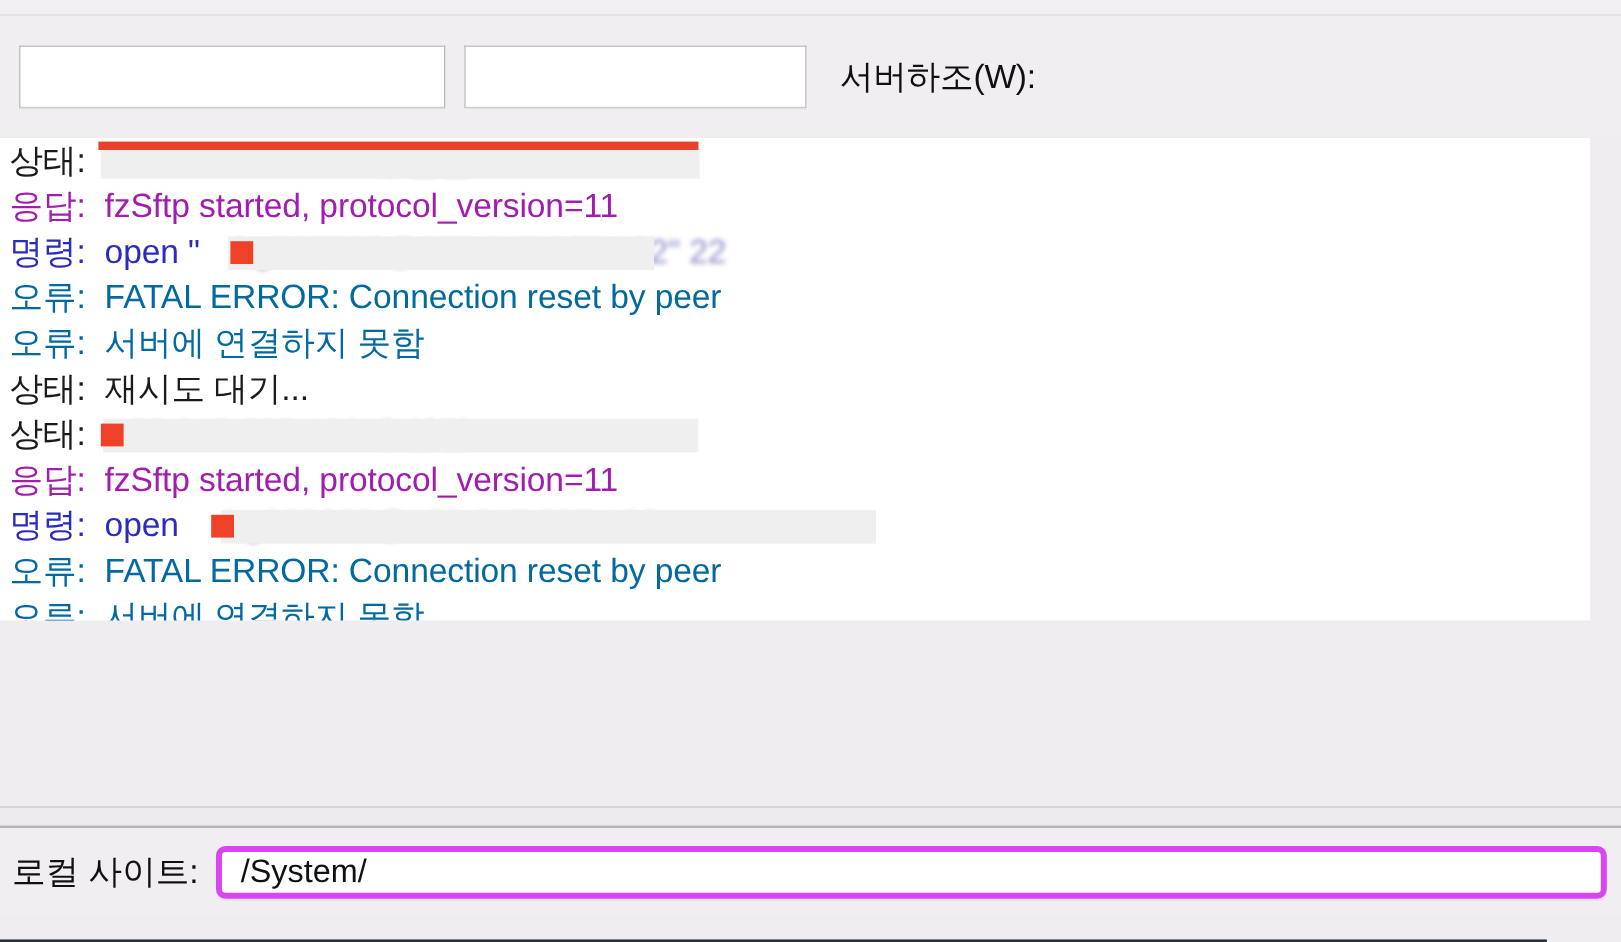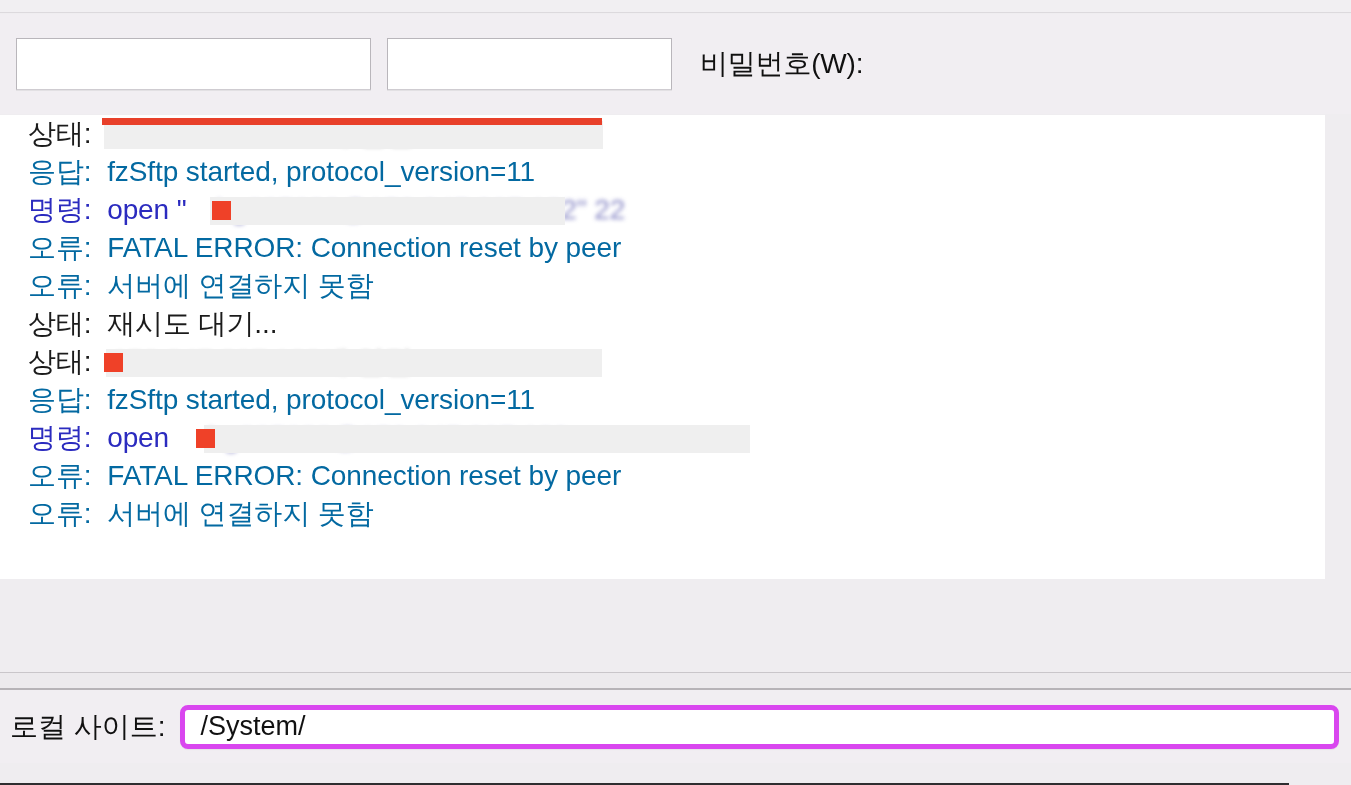--- a/index.html
+++ b/index.html
@@ -57,25 +57,24 @@
   #host-label   { margin-left: 10px; }
   #host-input   { margin-left: 16px; width: 355px; }
   #user-label   { margin-left: 30px; }
   #user-input   { margin-left: 16px; width: 285px; }
   #pass-label   { margin-left: 28px; }
 
   
   #message-log {
     position: absolute;
     left: 0; top: 115px;
-    width: 1325px; height: 464px;
+    width: 1325px; height: 402px;
     background: #ffffff;
     box-sizing: border-box;
     overflow: hidden;
-    padding-left: 20px;
   }
   #log-right-gutter {
     position: absolute;
     left: 1325px; top: 115px;
     width: 26px; height: 557px;
     background: #efedf0;
   }
   .log-line {
     position: relative;
     height: 38px;
@@ -83,21 +82,21 @@
     font-size: 28px;
     white-space: nowrap;
     padding-left: 8px;
     letter-spacing: -0.1px;
   }
   .log-prefix { display: inline-block; }
   .log-text   { display: inline-block; }
 
   .lvl-status  { color: #1b1b1b; }
   .lvl-status .log-text { color: #1b1b1b; }
-  .lvl-response, .lvl-response .log-text { color: #0369a1; }
+  .lvl-response, .lvl-response .log-text { color: #a21caf; }
   .lvl-command,  .lvl-command  .log-text { color: #2b2bbf; }
   .lvl-error,    .lvl-error    .log-text { color: #0369a1; }
 
   
   .redact-gray {
     position: absolute;
     background: #efefef;
     top: 6px;
     height: 28px;
   }
@@ -223,21 +222,21 @@
 </head>
 <body>
 
 <div id="top-strip"></div>
 
 <div id="quickconnect-bar">
   <input id="host-input" class="qc-input" type="text" value="" style="">
 
   <input id="user-input" class="qc-input" type="text" value="" style="">
 
-  <span id="pass-label" class="qc-label">비밀번호(W):</span>
+  <span id="pass-label" class="qc-label">서버하조(W):</span>
 </div>
 
 <div id="message-log">
 
   <div class="log-line lvl-status">
     <span class="log-prefix">상태:</span>
     <span class="log-text"></span>
     <span class="blur-text dark" style="left:94px;">152.247.207.122에 연결</span>
     <span class="redact-gray" style="left:84px; width:499px;"></span>
     <span class="redact-red-bar" style="left:82px; width:500px;"></span>

